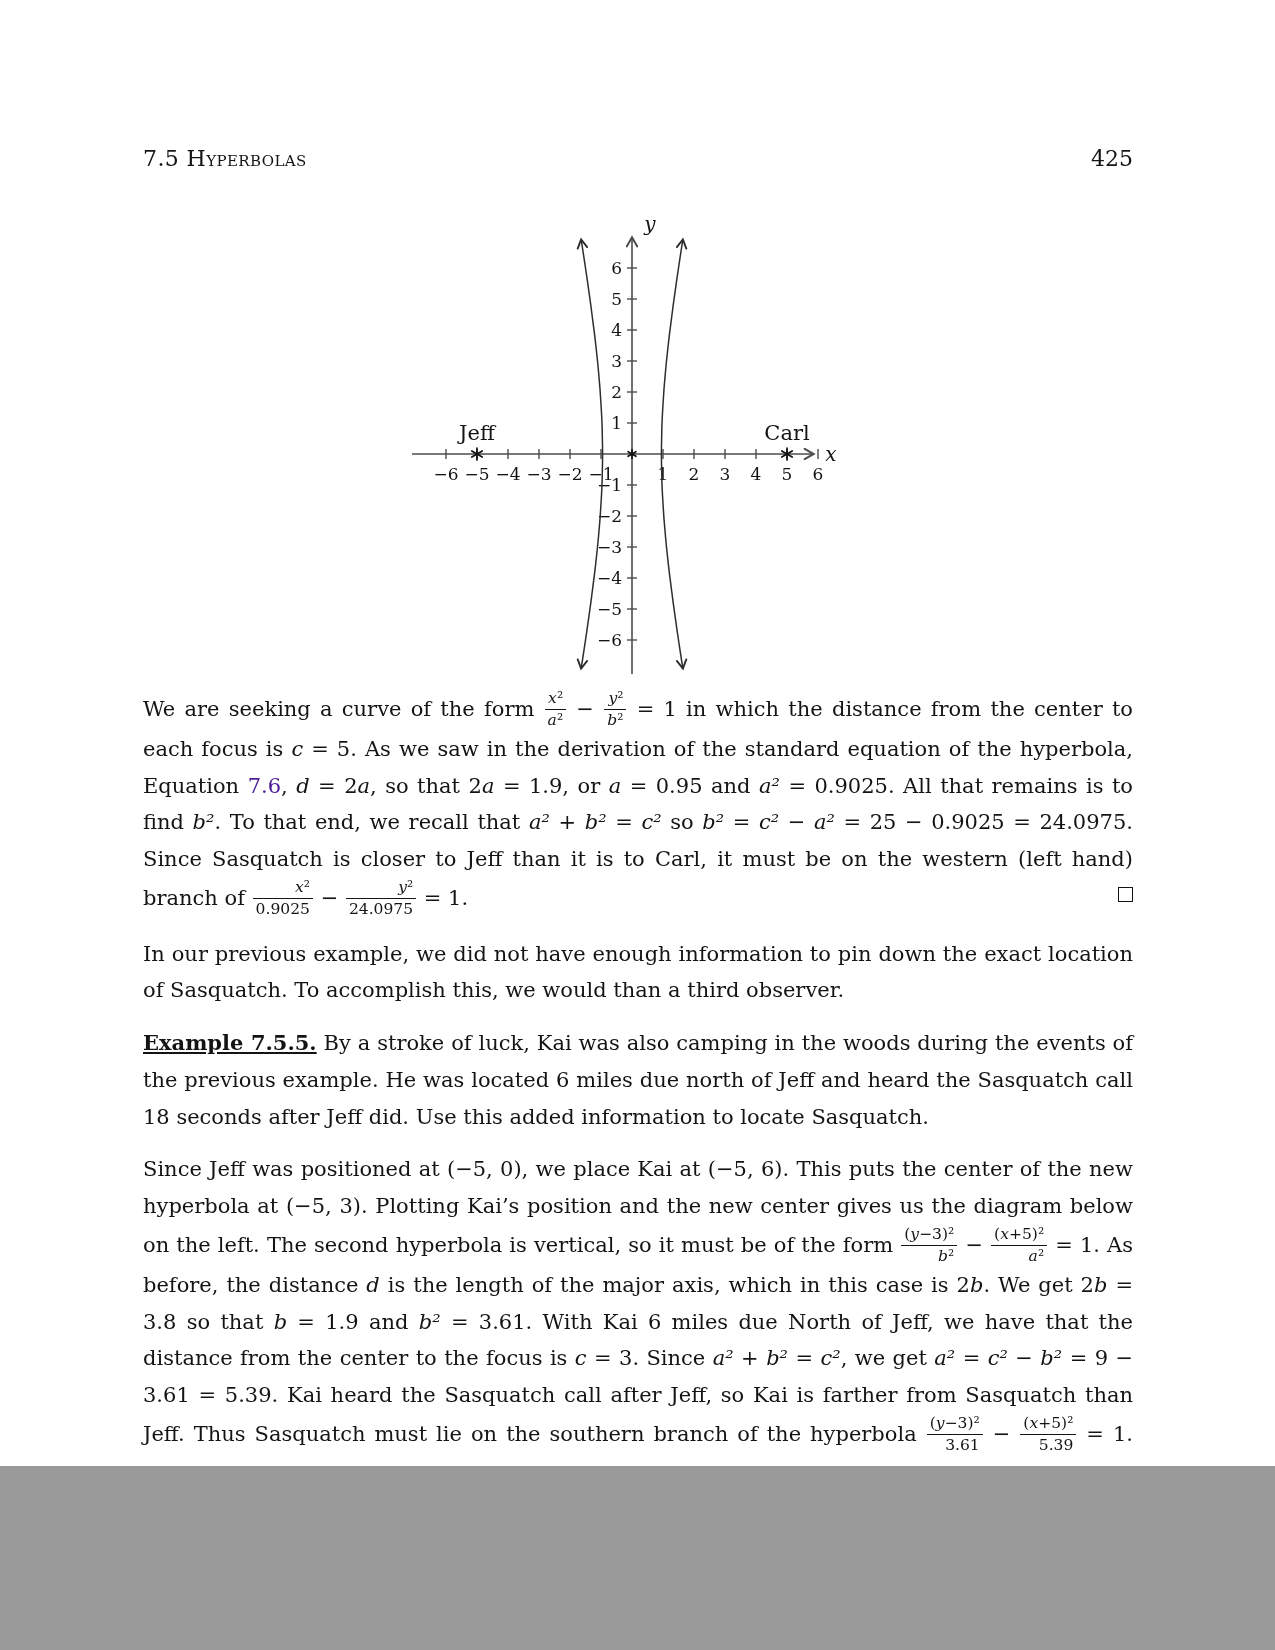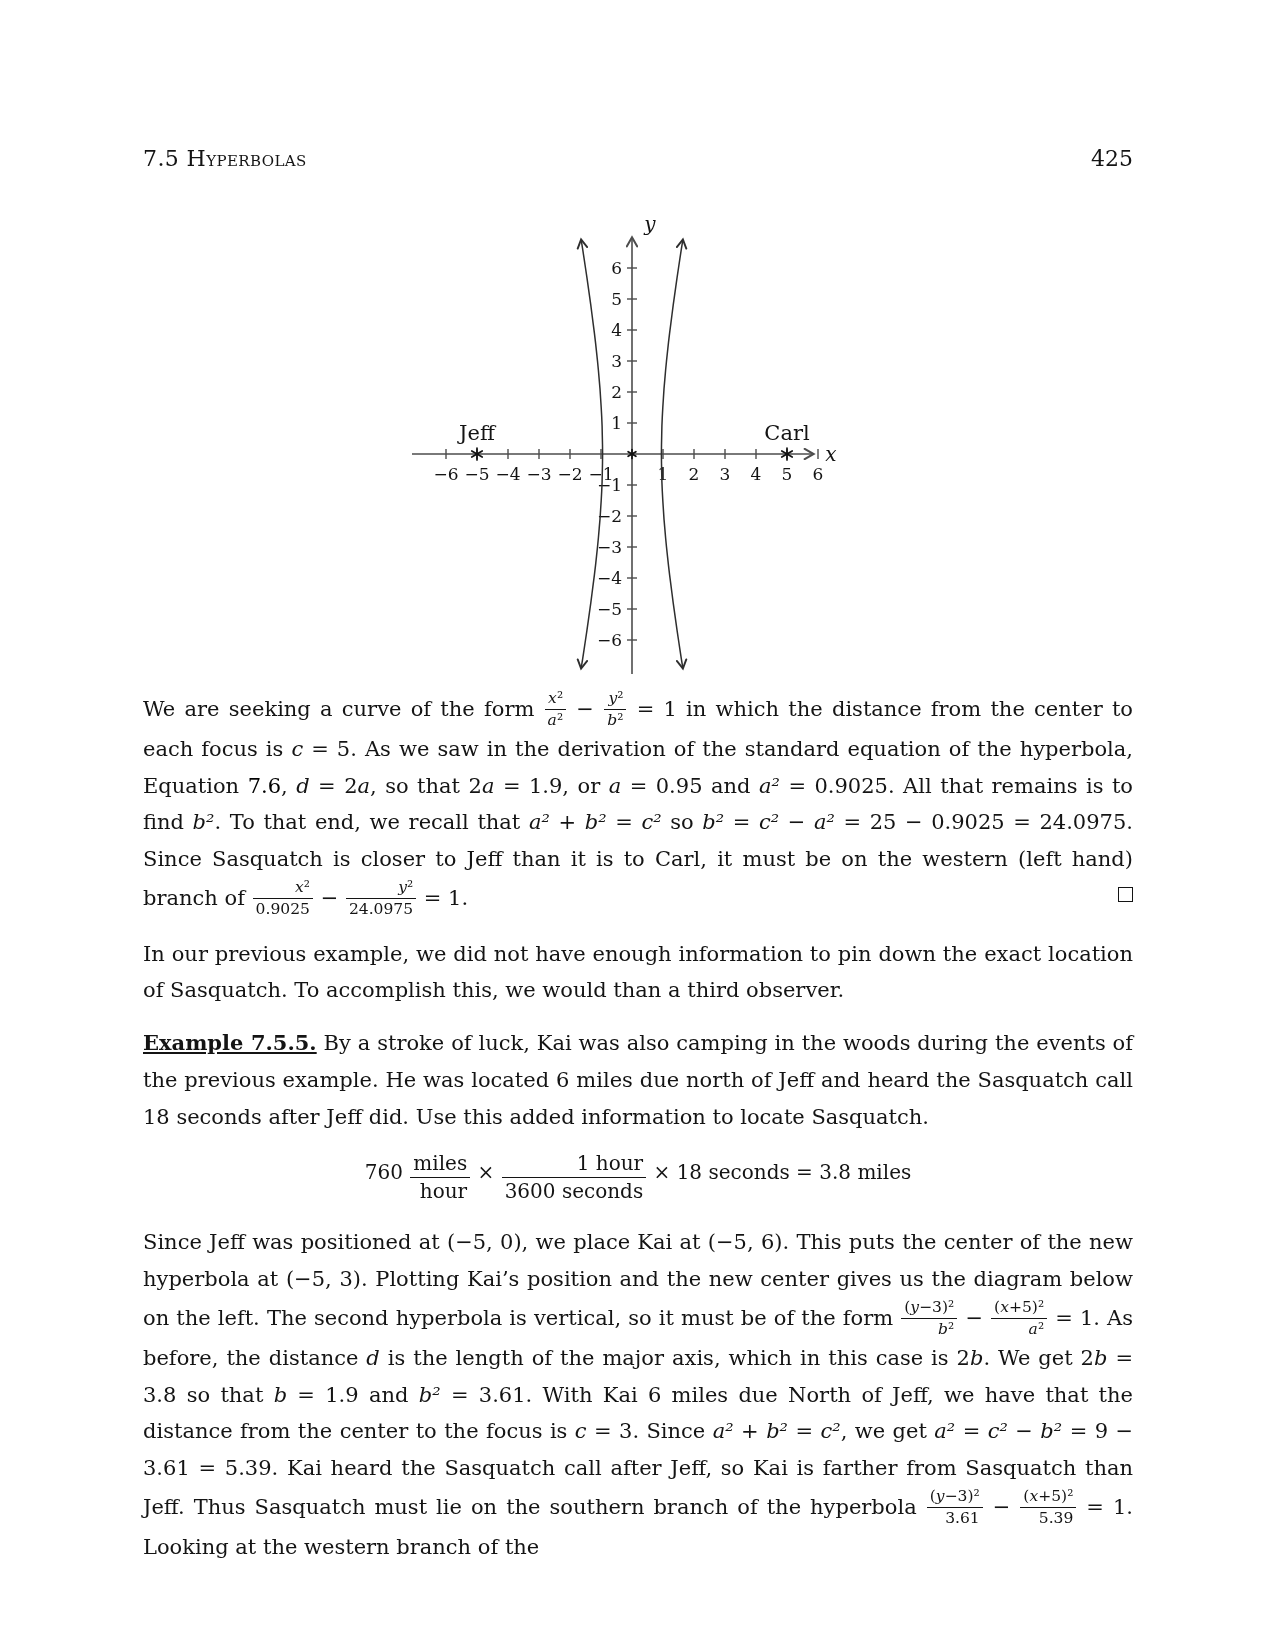--- a/index.html
+++ b/index.html
@@ -1,32 +1,32 @@
 <!DOCTYPE html>
 <html><head>
 <meta charset="utf-8">
 <style>
   html,body{margin:0;padding:0;background:#9a9a9a;}
   .page{
     position:relative;
-    width:1275px;height:1650px;
+    width:1275px;height:1466px;
     margin:0 auto;
     background:#ffffff;
     box-sizing:border-box;
     padding:146px 142px 0 143px;
     font-family:"DejaVu Serif","Liberation Serif",serif;
     color:#141414;
   }
   .hdr{display:flex;justify-content:space-between;align-items:baseline;font-size:22px;}
   .hdr .sc{font-variant:small-caps;letter-spacing:.4px;}
   .figure{margin:30px 0 8px 262px;width:440px;height:480px;}
   .body-text p{font-size:21px;line-height:1.75;text-align:justify;margin:0 0 16px 0;}
   .b{font-weight:bold;text-decoration:underline;}
   .mi{font-style:italic;}
-  .ref-link{color:#000000;cursor:pointer;margin-top:20px;}
+  .ref-link{color:#4c1d95;cursor:pointer;margin-top:20px;}
   .frac{display:inline-block;vertical-align:-0.6em;text-align:right;font-size:0.74em;line-height:1.25;padding:0 1px;}
   .frac .fn{display:block;border-bottom:1.3px solid #141414;padding:0 3px 1px 3px;}
   .frac .fd{display:block;padding:1px 3px 0 3px;}
   .frac.disp{font-size:1em;vertical-align:-0.95em;}
   .eq{font-size:20px;text-align:center;margin:4px 0 20px 0;line-height:1.6;}
   .qed{float:right;width:13px;height:13px;border:1.4px solid #141414;margin-top:9px;}
   svg text{font-family:"DejaVu Serif","Liberation Serif",serif;fill:#141414;}
 </style>
 </head>
 <body>
@@ -129,17 +129,16 @@
             <line x1="230.89711431702997" y1="250.75" x2="223.10288568297003" y2="255.25" stroke="#111" stroke-width="1.7" stroke-linecap="round"></line>
           </g>
         </g>
       </svg>
   </div>
 
   <div class="body-text">
     <p><span>We are seeking a curve of the form </span><span class="frac"><span class="fn"><span class="mi">x</span><span>²</span></span><span class="fd"><span class="mi">a</span><span>²</span></span></span><span> − </span><span class="frac"><span class="fn"><span class="mi">y</span><span>²</span></span><span class="fd"><span class="mi">b</span><span>²</span></span></span><span> = 1 in which the distance from the center to each focus is </span><span class="mi">c</span><span> = 5. As we saw in the derivation of the standard equation of the hyperbola, Equation </span><span class="ref-link">7.6</span><span>, </span><span class="mi">d</span><span> = 2</span><span class="mi">a</span><span>, so that 2</span><span class="mi">a</span><span> = 1.9, or </span><span class="mi">a</span><span> = 0.95 and </span><span class="mi">a²</span><span> = 0.9025. All that remains is to find </span><span class="mi">b²</span><span>. To that end, we recall that </span><span class="mi">a²</span><span> + </span><span class="mi">b²</span><span> = </span><span class="mi">c²</span><span> so </span><span class="mi">b²</span><span> = </span><span class="mi">c²</span><span> − </span><span class="mi">a²</span><span> = 25 − 0.9025 = 24.0975. Since Sasquatch is closer to Jeff than it is to Carl, it must be on the western (left hand) branch of </span><span class="frac"><span class="fn"><span class="mi">x</span><span>²</span></span><span class="fd"><span>0.9025</span></span></span><span> − </span><span class="frac"><span class="fn"><span class="mi">y</span><span>²</span></span><span class="fd"><span>24.0975</span></span></span><span> = 1.</span><span class="qed"></span></p>
     <p><span>In our previous example, we did not have enough information to pin down the exact location of Sasquatch. To accomplish this, we would than a third observer.</span></p>
     <p><span class="b">Example 7.5.5.</span><span> By a stroke of luck, Kai was also camping in the woods during the events of the previous example. He was located 6 miles due north of Jeff and heard the Sasquatch call 18 seconds after Jeff did. Use this added information to locate Sasquatch.</span></p>
-    <div class="eq"><span>760 </span><span class="frac disp"><span class="fn">miles</span><span class="fd">hour</span></span><span> × </span><span class="frac disp"><span class="fn">1 hour</span><span class="fd">3600 seconds</span></span><span> × 18 seconds = 3.8 miles</span></div>
     <p><span>Since Jeff was positioned at (−5, 0), we place Kai at (−5, 6). This puts the center of the new hyperbola at (−5, 3). Plotting Kai’s position and the new center gives us the diagram below on the left. The second hyperbola is vertical, so it must be of the form </span><span class="frac"><span class="fn"><span>(</span><span class="mi">y</span><span>−3)²</span></span><span class="fd"><span class="mi">b</span><span>²</span></span></span><span> − </span><span class="frac"><span class="fn"><span>(</span><span class="mi">x</span><span>+5)²</span></span><span class="fd"><span class="mi">a</span><span>²</span></span></span><span> = 1. As before, the distance </span><span class="mi">d</span><span> is the length of the major axis, which in this case is 2</span><span class="mi">b</span><span>. We get 2</span><span class="mi">b</span><span> = 3.8 so that </span><span class="mi">b</span><span> = 1.9 and </span><span class="mi">b²</span><span> = 3.61. With Kai 6 miles due North of Jeff, we have that the distance from the center to the focus is </span><span class="mi">c</span><span> = 3. Since </span><span class="mi">a²</span><span> + </span><span class="mi">b²</span><span> = </span><span class="mi">c²</span><span>, we get </span><span class="mi">a²</span><span> = </span><span class="mi">c²</span><span> − </span><span class="mi">b²</span><span> = 9 − 3.61 = 5.39. Kai heard the Sasquatch call after Jeff, so Kai is farther from Sasquatch than Jeff. Thus Sasquatch must lie on the southern branch of the hyperbola </span><span class="frac"><span class="fn"><span>(</span><span class="mi">y</span><span>−3)²</span></span><span class="fd"><span>3.61</span></span></span><span> − </span><span class="frac"><span class="fn"><span>(</span><span class="mi">x</span><span>+5)²</span></span><span class="fd"><span>5.39</span></span></span><span> = 1. Looking at the western branch of the</span></p>
   </div>
 
 </div>
 
 </body></html>

